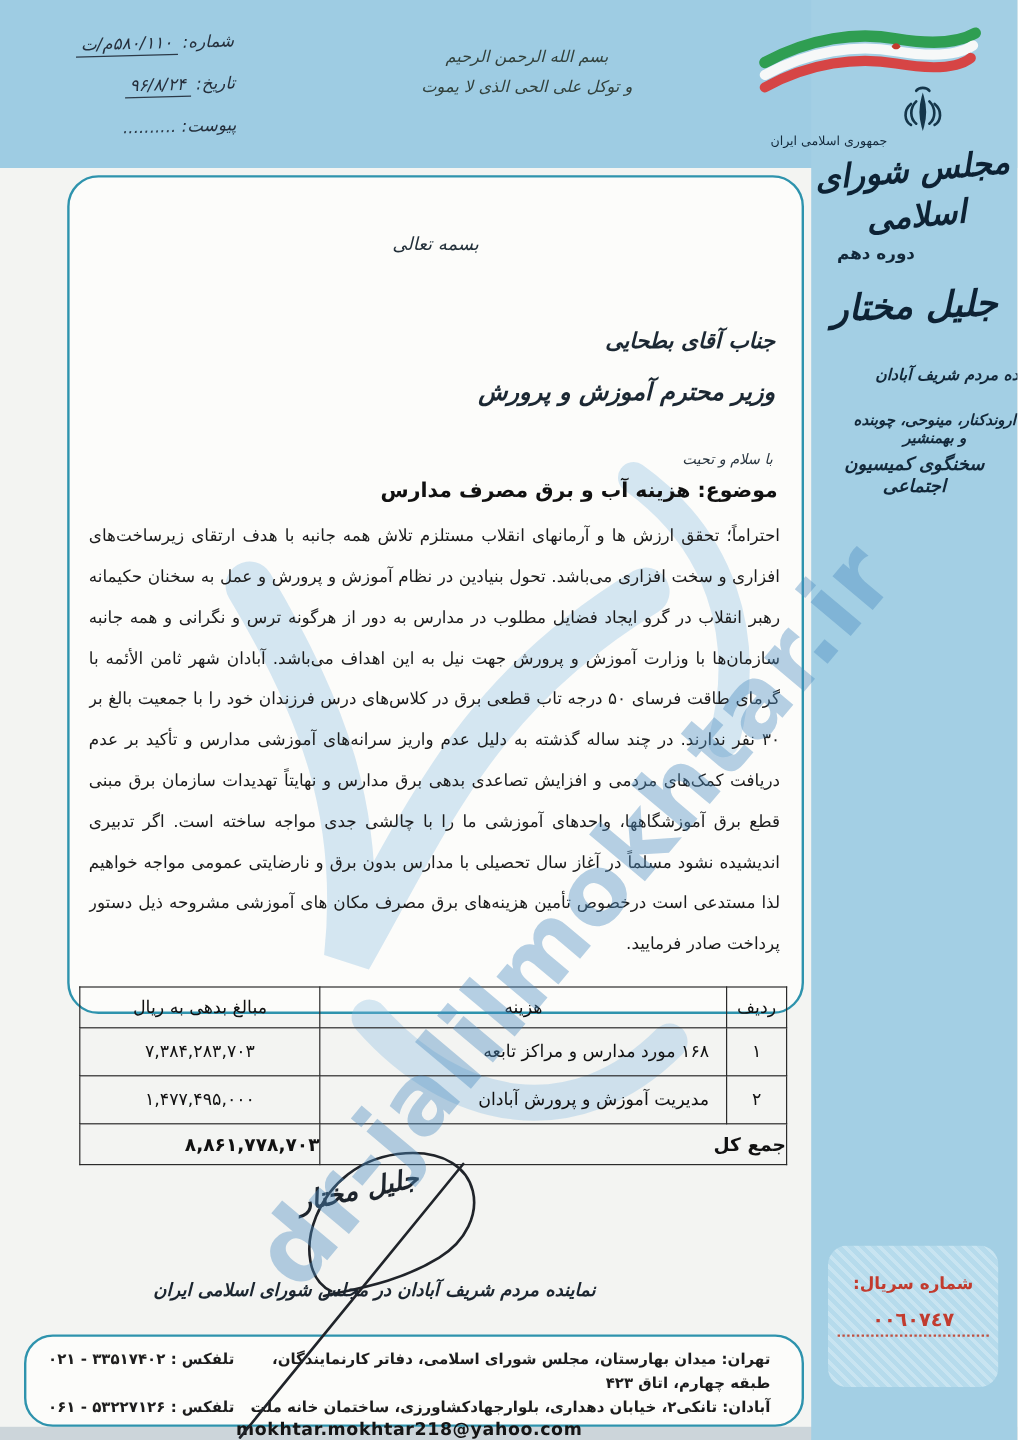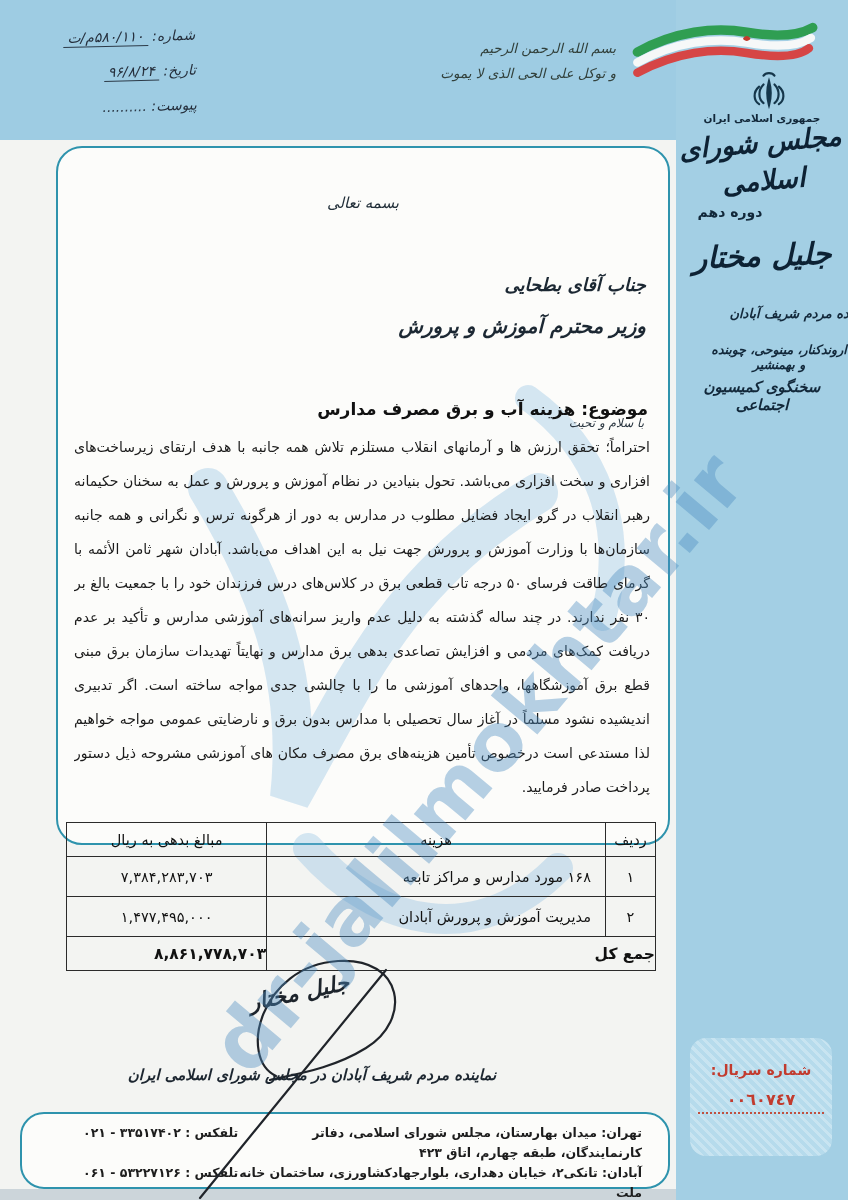--- a/index.html
+++ b/index.html
@@ -18,31 +18,31 @@
   .handwritten {
     position:absolute; left:16px; top:20px; width:180px; direction:rtl;
     font-style:italic; color:#252f3c; font-size:14px; line-height:35px;
     transform:rotate(-1.5deg); z-index:2;
   }
   .hw-val { border-bottom:1px solid #2c3a48; padding:0 4px 1px; }
   .hw-dots { letter-spacing:2px; color:#2c3a48; }
 
   
   .bismillah {
-    position:absolute; left:306px; top:36px; width:310px; 
+    position:absolute; left:284px; top:36px; width:310px; text-align:center;
     direction:rtl; font-size:13.5px; font-style:italic; color:#32413c; line-height:25px; z-index:2;
   }
 
   
   .flag { position:absolute; left:626px; top:20px; width:200px; height:66px; z-index:3; }
   .emblem { position:absolute; left:748px; top:68px; width:42px; height:46px; z-index:3; }
 
   
-  .republic { position:absolute; left:682px; top:112px; width:160px; text-align:center;
-    direction:rtl; font-size:10.5px; font-weight:bold; color:#12283a; z-index:3; }
+  .republic { position:absolute; left:642px; top:112px; width:160px; text-align:left;
+    direction:rtl; font-size:10.5px; font-weight:normal; color:#12283a; z-index:3; }
   .majles { position:absolute; left:676px; top:124px; width:172px; text-align:center;
     direction:rtl; font-size:27px; font-weight:bold; font-style:italic; line-height:38px;
     color:#0d2234; transform:rotate(-5deg); z-index:3; }
   .term { position:absolute; left:650px; top:204px; width:160px; text-align:center;
     direction:rtl; font-size:14px; font-weight:bold; color:#12283a; z-index:3; }
   .mp-name { position:absolute; left:676px; top:238px; width:172px; text-align:center;
     direction:rtl; font-size:30px; font-weight:bold; font-style:italic; color:#0d2234;
     transform:rotate(-2deg); z-index:3; }
   .mp-line { position:absolute; width:172px; left:676px; text-align:center;
     direction:rtl; font-size:13px; font-weight:bold; font-style:italic; color:#12283a; z-index:3; }
@@ -68,21 +68,21 @@
     background:#fcfcfa; border:2px solid #2e93ad; border-radius:26px; z-index:4;
   }
   .swoosh { position:absolute; left:0; top:0; width:614px; height:957px; z-index:0; pointer-events:none; }
   .besmeh { position:absolute; left:0; top:46px; width:100%; text-align:center;
     direction:rtl; font-size:15px; font-style:italic; color:#23303a; z-index:1; }
   .addressee1 { position:absolute; right:22px; top:126px; direction:rtl;
     font-size:18px; font-weight:600; font-style:italic; color:#1c2833; z-index:1; }
   .addressee2 { position:absolute; right:22px; top:166px; direction:rtl;
     font-size:20px; font-weight:600; font-style:italic; color:#1c2833; z-index:1; }
   .salutation { position:absolute; right:24px; top:228px; direction:rtl;
-    font-size:12px; font-style:italic; color:#2a3640; z-index:1;margin-top:40px; }
+    font-size:12px; font-style:italic; color:#2a3640; z-index:1; }
   .subject { position:absolute; right:20px; top:251px; direction:rtl;
     font-size:17px; font-weight:bold; color:#111; z-index:1; }
   .body-lines { position:absolute; left:16px; right:18px; top:282px; direction:rtl; z-index:1; }
   .bline { height:34px; line-height:34px; overflow:hidden; font-size:14px; color:#1b1b1b;
     text-align:justify; text-align-last:justify; }
   .bline-final { text-align:right; text-align-last:right; }
 
   
   table.debt { position:absolute; left:8px; top:674px; width:590px; direction:rtl;
     border-collapse:collapse; font-size:14.5px; color:#111; z-index:1; background:transparent; }
@@ -112,21 +112,21 @@
   }
 
   
   .footer {
     position:absolute; left:20px; top:1112px; width:650px; height:77px;
     background:#fcfcfa; border:2px solid #2e93ad; border-radius:24px;
     padding:9px 26px 0 18px; z-index:3;
   }
   .f-row { display:flex; justify-content:space-between; direction:rtl;
     font-size:12.5px; font-weight:bold; color:#1d1d1d; line-height:20px; }
-  .f-fax { white-space:nowrap;margin-left:43px; }
+  .f-fax { white-space:nowrap; }
   .f-email { text-align:center; direction:ltr; font-size:14.5px; font-weight:bold;
     color:#151515; letter-spacing:0.5px; margin-top:1px; }
 </style>
 </head>
 <body>
 
 <div class="page">
 
   <div class="top-band"></div>
   <div class="sidebar"></div>

